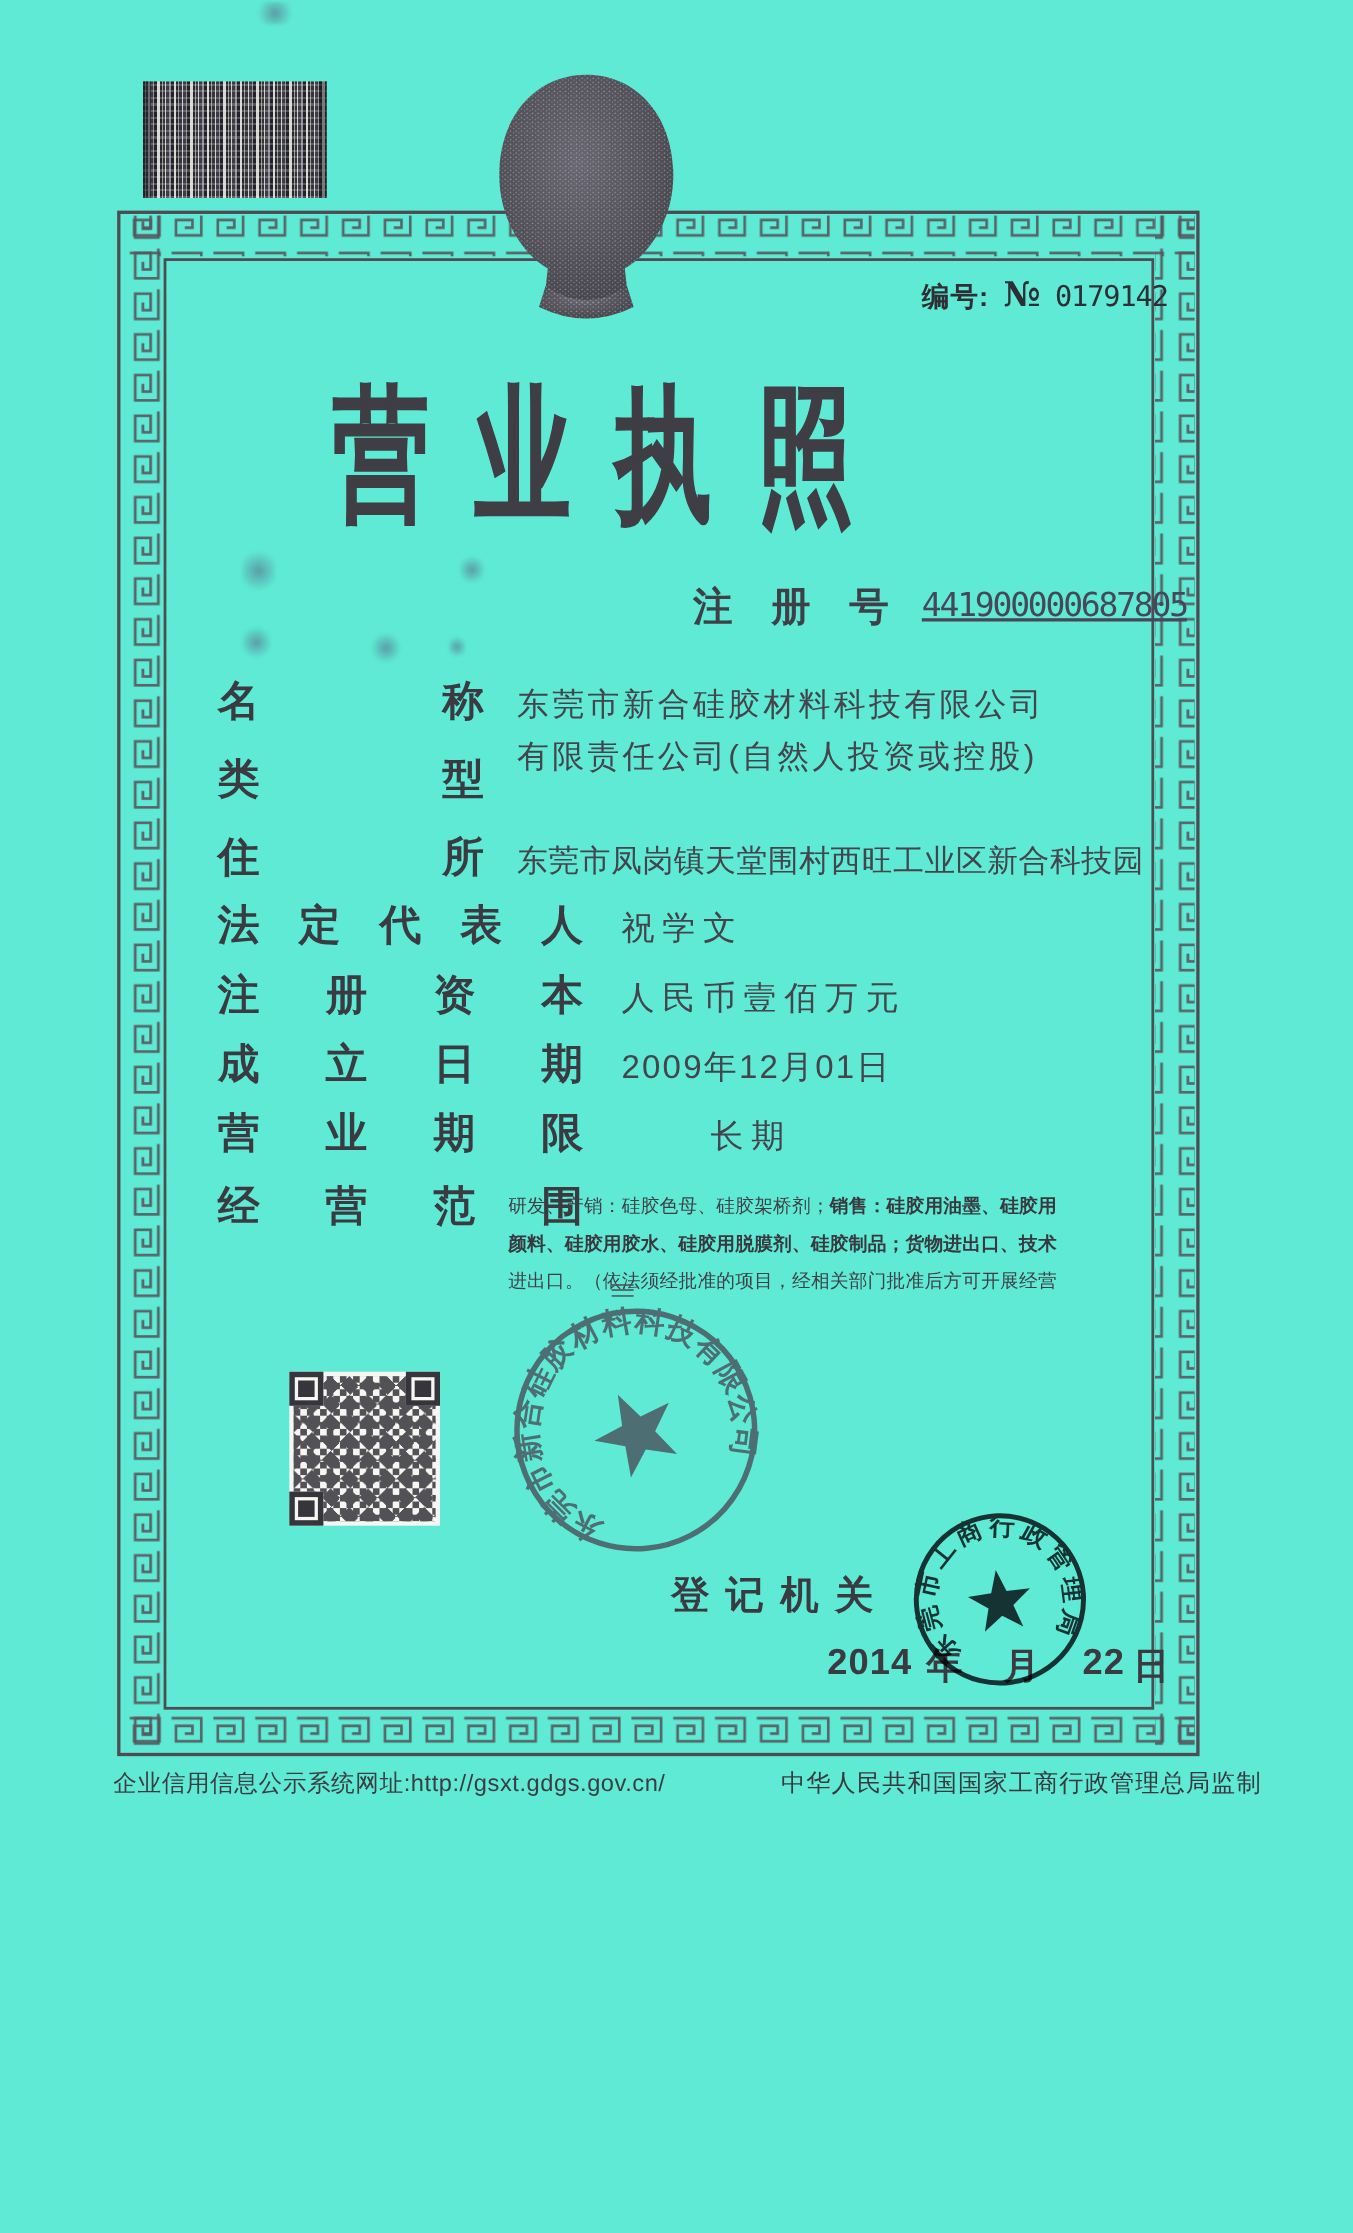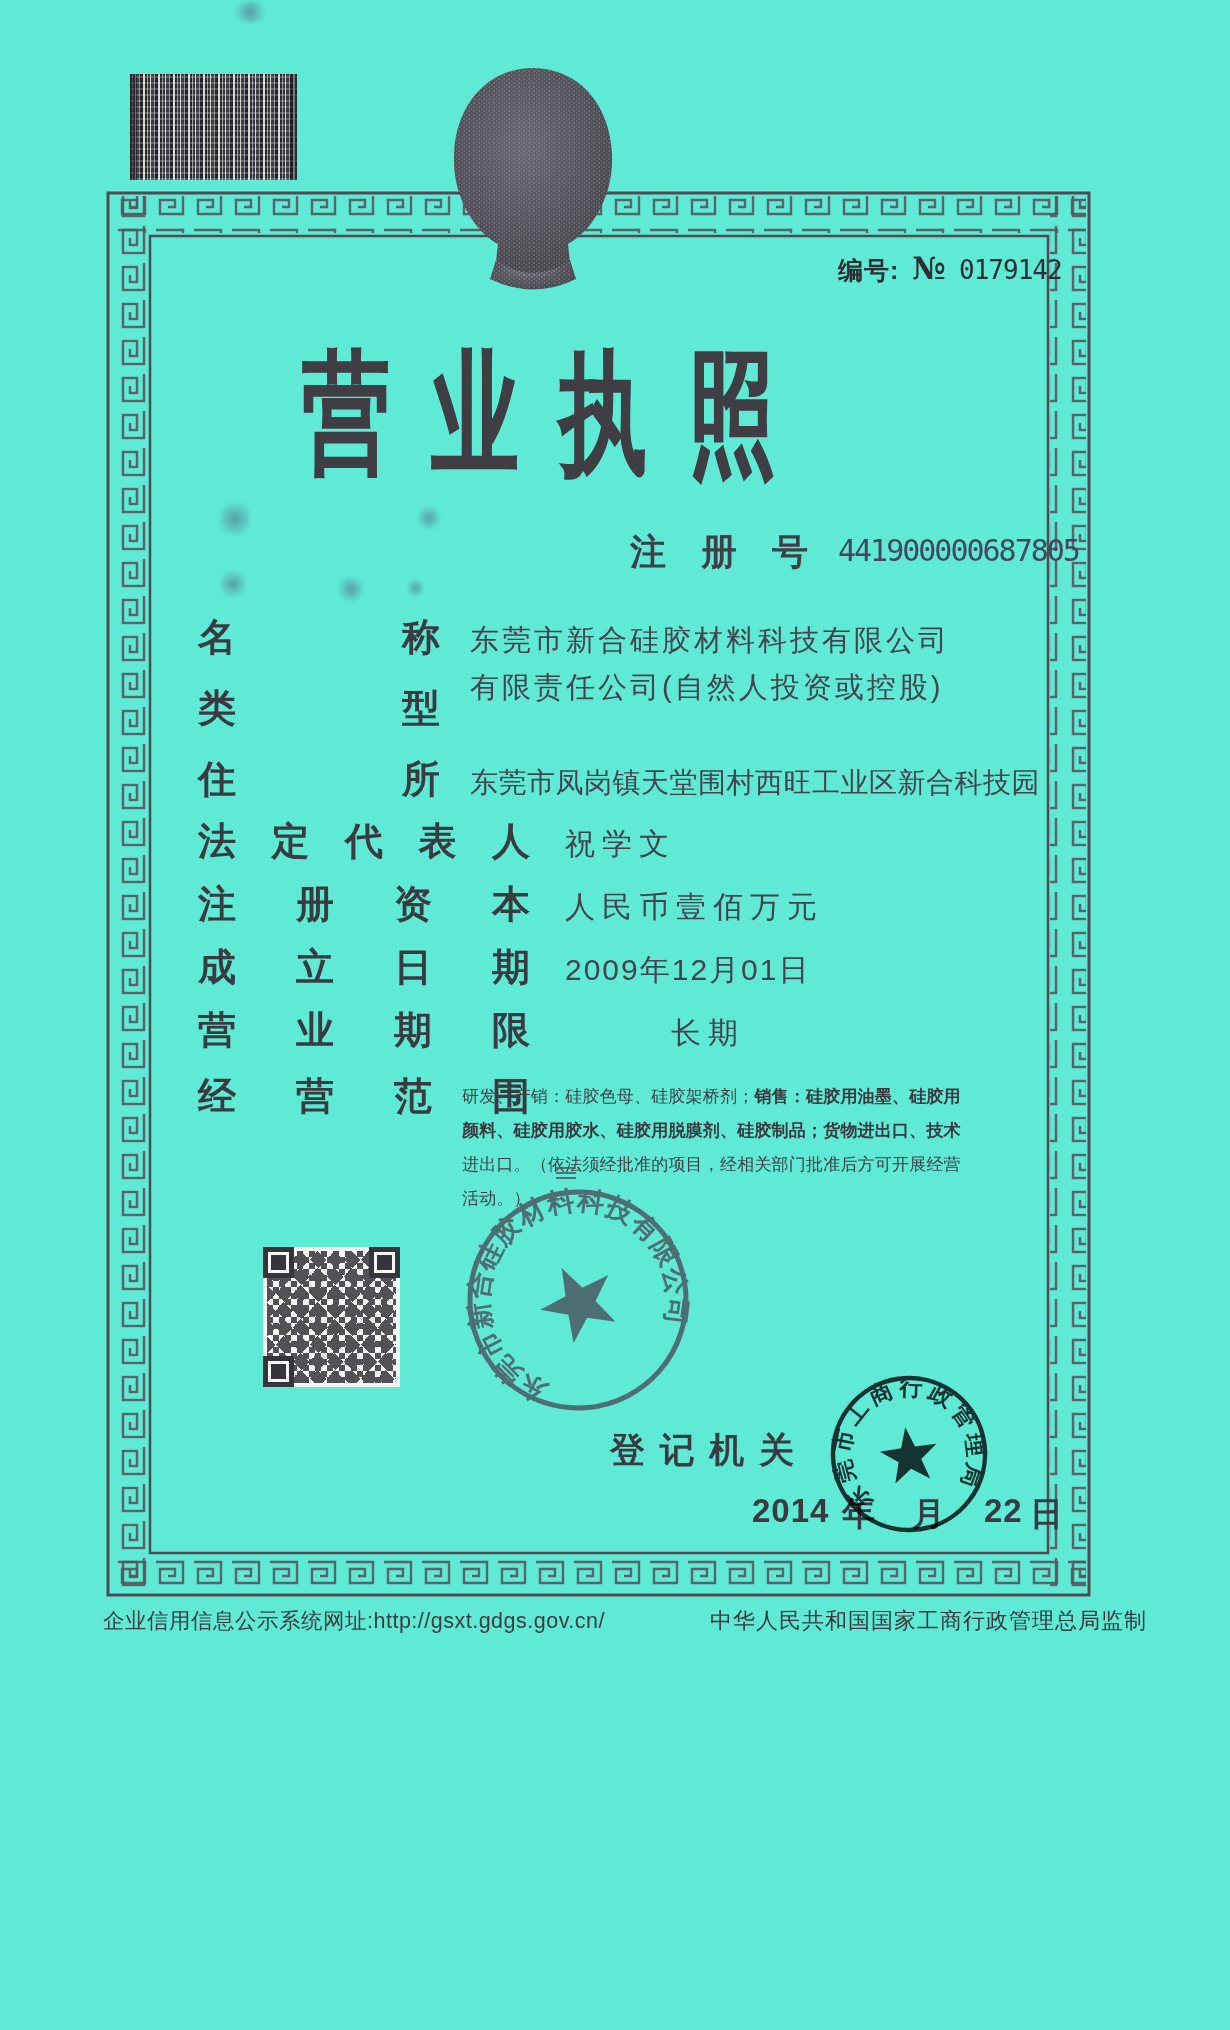--- a/index.html
+++ b/index.html
@@ -22,21 +22,21 @@
   .serial .digits{font-family:"DejaVu Sans Mono",monospace;font-size:26px;letter-spacing:-1px;font-weight:400;}
   
   .title{position:absolute;left:288px;top:348px;width:472px;display:flex;justify-content:space-between;color:#3e3e44;}
   .title span{display:inline-block;width:86px;text-align:center;font-size:132px;line-height:1;
               font-weight:900;transform:scaleX(.66);transform-origin:center;
               -webkit-text-stroke:1.5px #3e3e44;}
   
   .reg-label{position:absolute;left:630px;top:528px;width:178px;display:flex;justify-content:space-between;
              font-size:36px;font-weight:600;color:#3f3f48;}
   .reg-value{position:absolute;left:838px;top:533px;font-family:"DejaVu Sans Mono",monospace;
-             font-size:30px;letter-spacing:-2px;color:#46475a;font-weight:500;}
+             font-size:30px;letter-spacing:-2px;color:#46475a;font-weight:500;text-decoration:underline;}
   
   .flabel{position:absolute;left:198px;display:flex;justify-content:space-between;
           font-size:38px;font-weight:600;color:#3a3a41;}
   .flabel.narrow{width:242px;}
   .flabel.wide{width:332px;}
   .fvalue{position:absolute;font-weight:500;color:#44444c;white-space:nowrap;}
   .v-a{font-size:29px;letter-spacing:3px;}
   .v-b{font-size:28px;letter-spacing:.5px;}
   .v-c{font-size:30px;letter-spacing:7px;}
   .scope{position:absolute;left:462px;top:1080px;width:592px;font-size:17px;line-height:34px;
@@ -177,33 +177,32 @@
       <span>期</span>
     </div>
   <div class="fvalue v-c" style="top:950px;left:565px;letter-spacing:2px">2009年12月01日</div>
 
   <div class="flabel wide" style="top:1005px">
       <span>营</span>
       <span>业</span>
       <span>期</span>
       <span>限</span>
     </div>
-  <div class="fvalue v-c" style="top:1013px;left:671px">长期</div>
+  <div class="fvalue v-c" style="top:1013px;left:646px">长期</div>
 
   <div class="flabel wide" style="top:1071px">
       <span>经</span>
       <span>营</span>
       <span>范</span>
       <span>围</span>
     </div>
   <div class="scope">
     <div><span>研发、产销：硅胶色母、硅胶架桥剂；</span><span class="b">销售：硅胶用油墨、硅胶用</span></div>
     <div class="b">颜料、硅胶用胶水、硅胶用脱膜剂、硅胶制品；货物进出口、技术</div>
     <div>进出口。（依法须经批准的项目，经相关部门批准后方可开展经营</div>
-    <div>活动。）</div>
   </div>
   <div class="scope-mark"></div>
 
   <div class="qr">
     <div class="qr-pattern"></div>
     <div class="qf tl"></div>
     <div class="qf tr"></div>
     <div class="qf bl"></div>
   </div>
 

